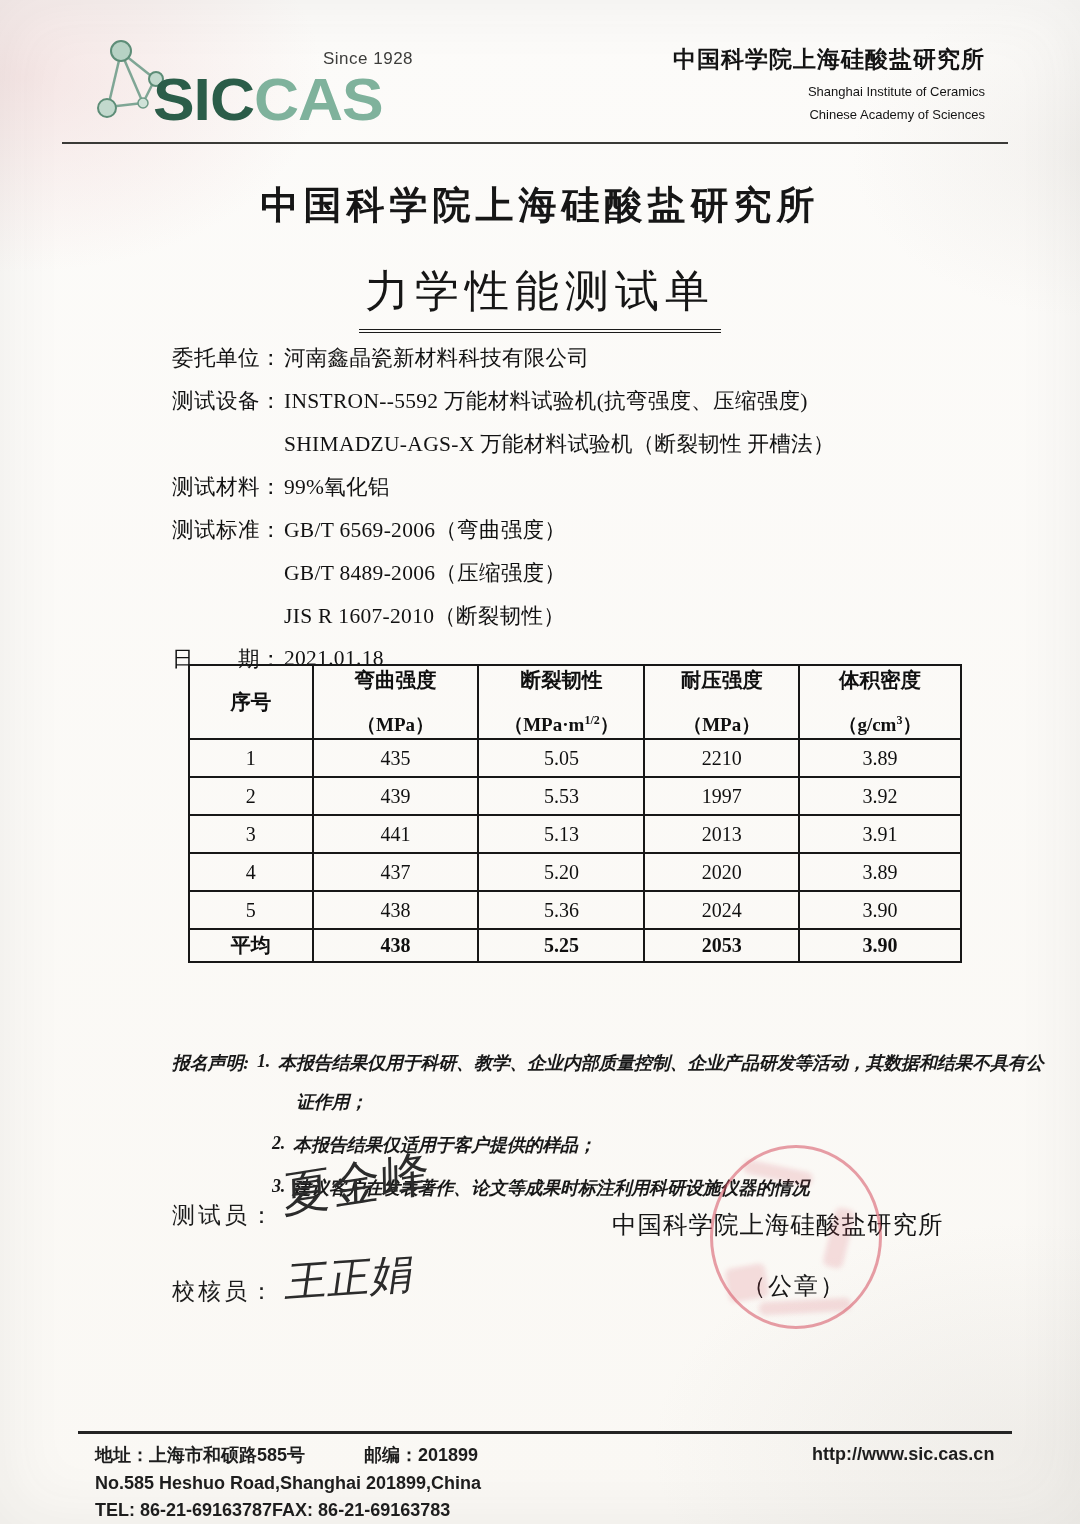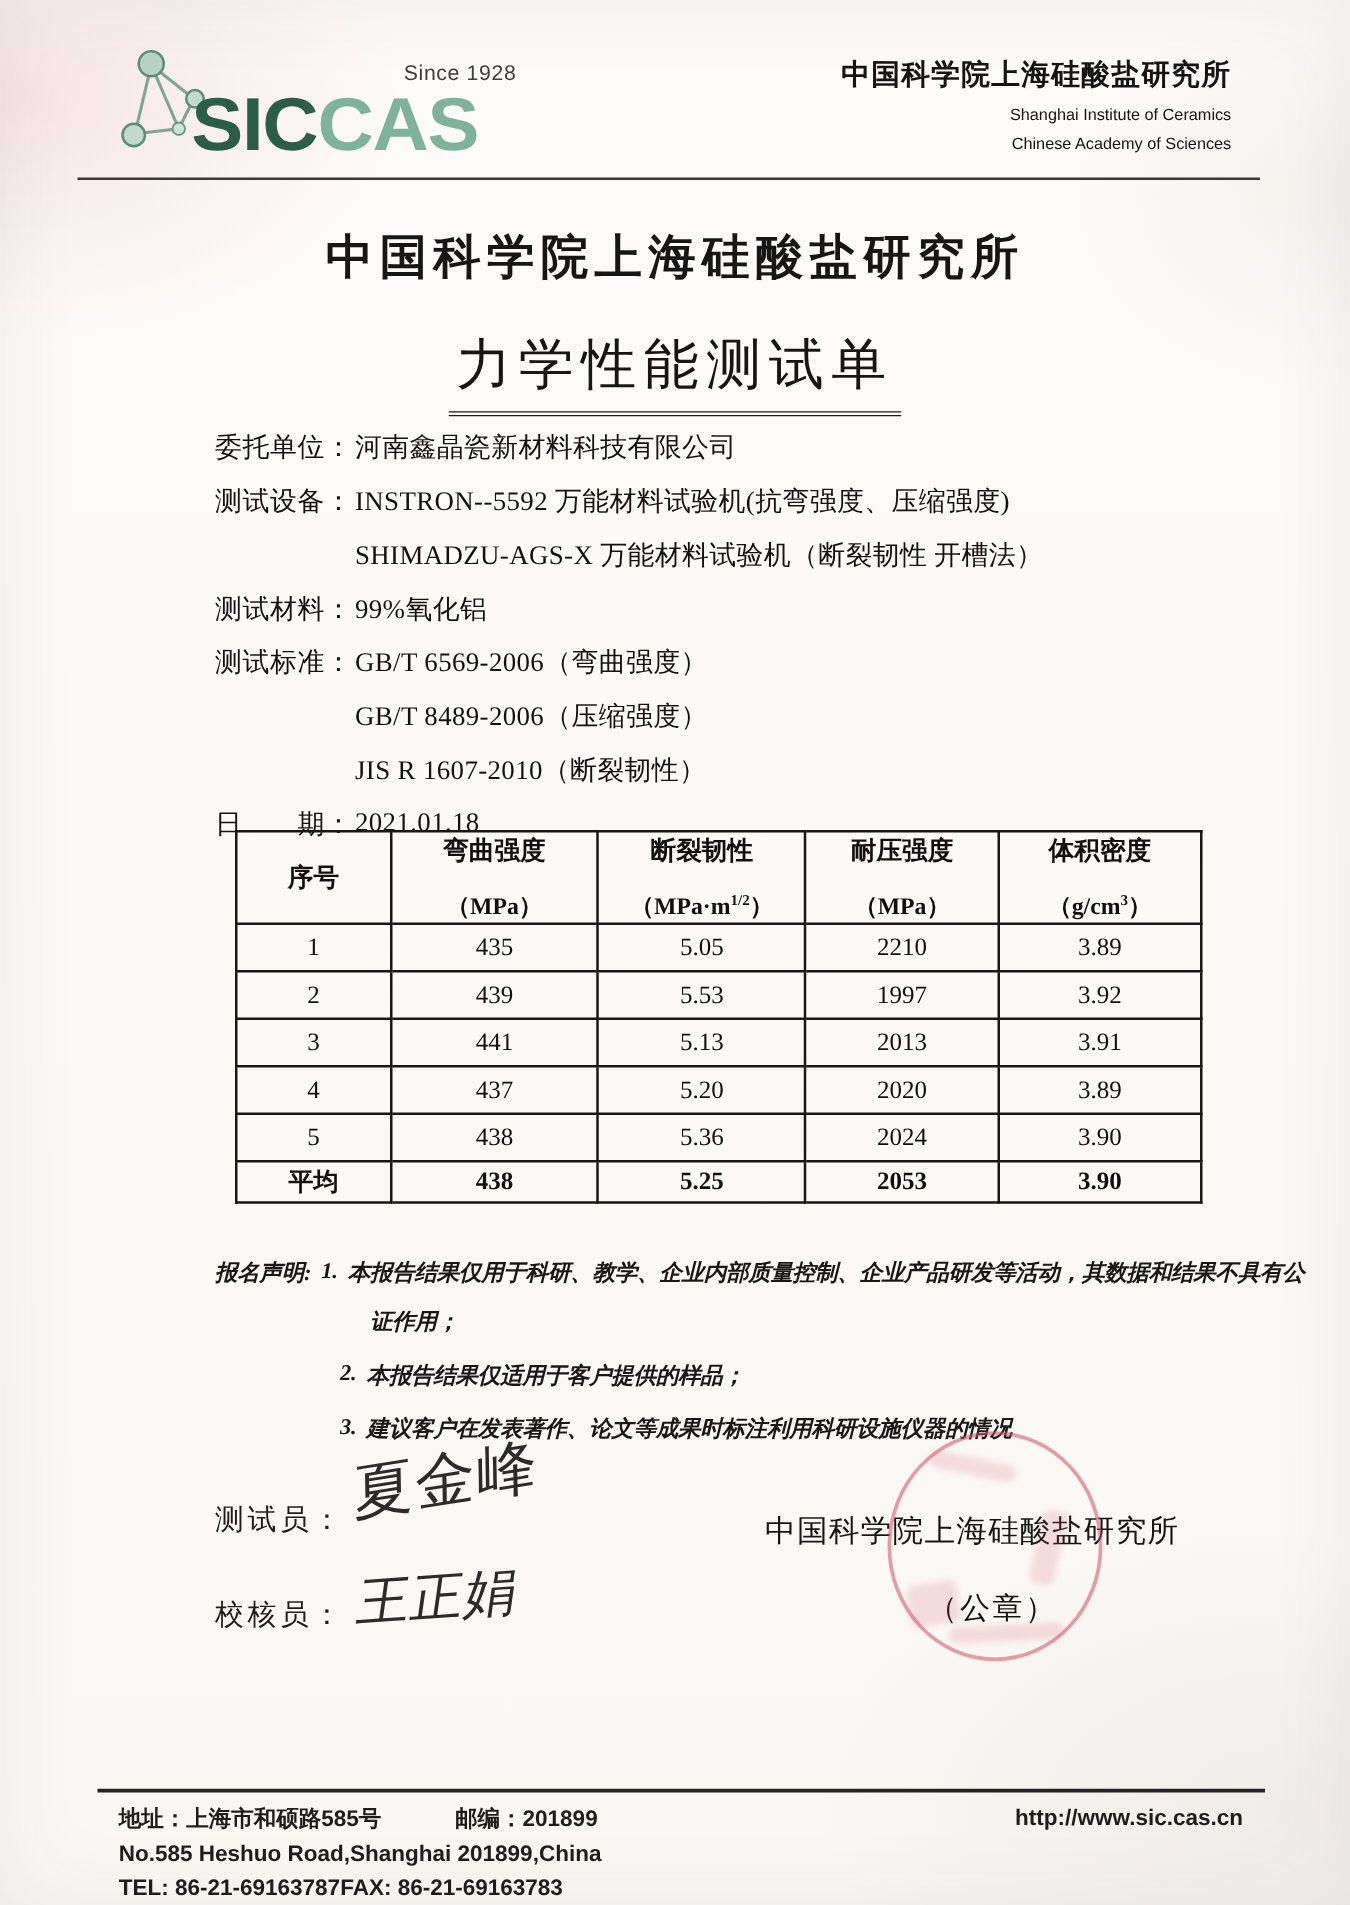--- a/index.html
+++ b/index.html
@@ -54,21 +54,21 @@
   .data-table th,.data-table td{ border:2px solid #171717; padding:0; }
   .data-table th{ height:60px; font-weight:700; font-size:20.5px; }
   .hdr-unit{ font-size:19px; font-weight:700; margin-top:18px; }
   .hdr-unit sup{ font-size:12px; }
   .data-table td{ height:38px; }
   .avg-row td{ height:33px; font-weight:700; }
   .c0{ width:16%; } .c1{ width:21.5%; } .c2{ width:21.5%; } .c3{ width:20%; } .c4{ width:21%; }
   
   .notes{ position:absolute; left:172px; top:1006px; width:840px;
     font-style:italic; font-weight:700; font-size:18px; color:#181818; letter-spacing:-0.2px; }
-  .note-line1{ display:flex; white-space:nowrap; }
+  .note-line1{ display:flex; white-space:nowrap;margin-top:45px; }
   .note-label{ margin-right:8px; }
   .note-num{ margin-right:8px; }
   .note-cont{ margin:15px 0 0 124px; }
   .note-item{ margin:19px 0 0 100px; display:flex; white-space:nowrap; }
   
   .sig-label{ position:absolute; font-size:23px; letter-spacing:3px; color:#1c1c1c; }
   .sig-tester-label{ left:172px; top:1200px; }
   .sig-checker-label{ left:172px; top:1276px; }
   .handwriting{ position:absolute; color:#2b2b2b; font-weight:500; white-space:nowrap; }
   .hw-tester{ left:282px; top:1152px; font-size:48px;

